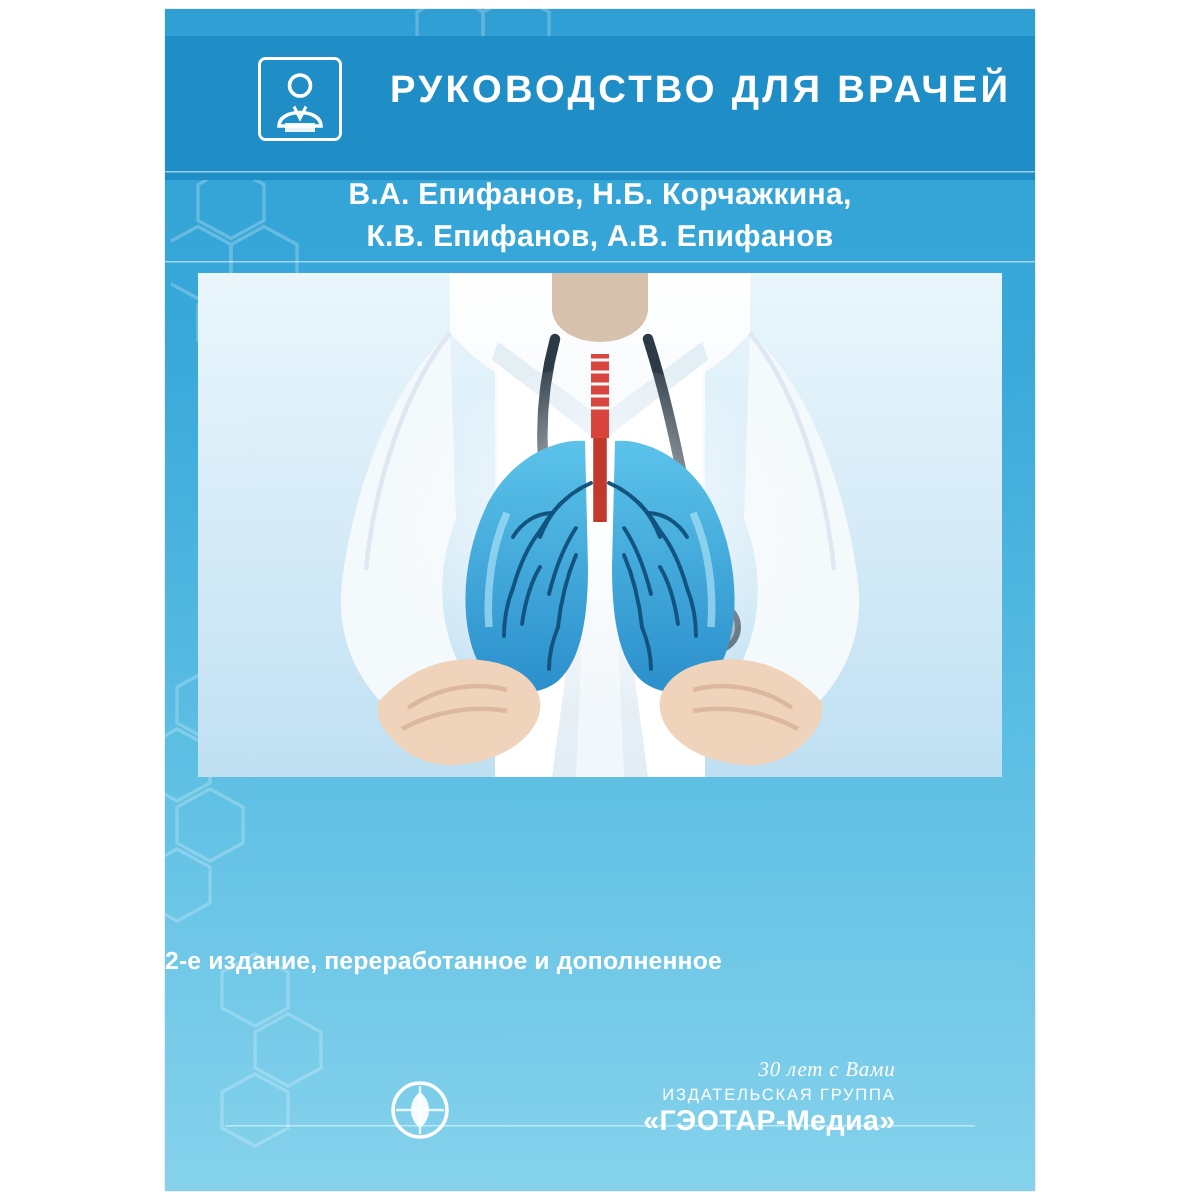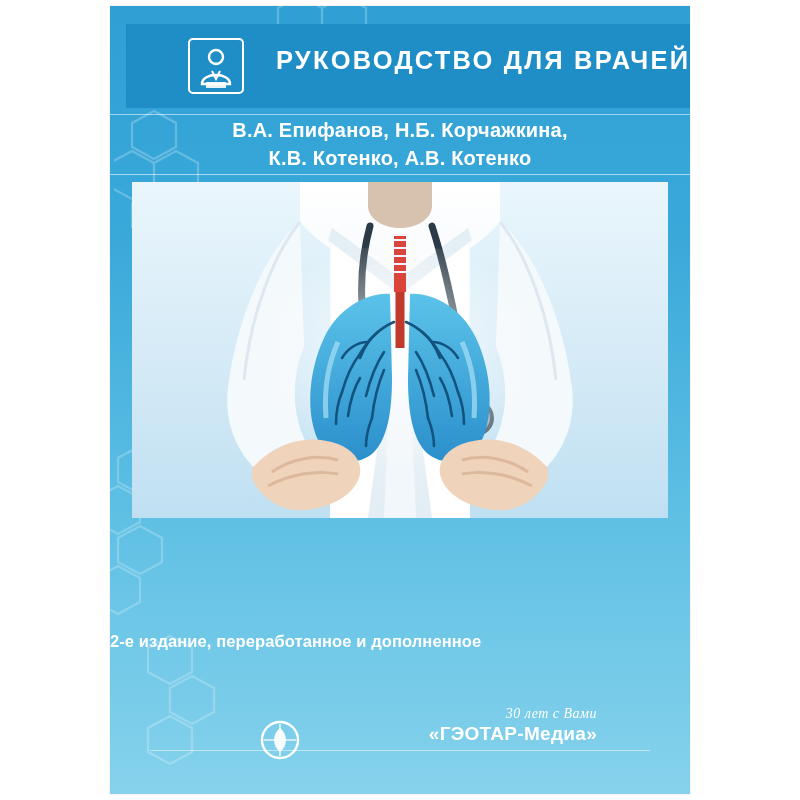--- a/index.html
+++ b/index.html
@@ -40,24 +40,24 @@
     pointer-events: none;
   }
   .hex-left-top  { left: 4px;  top: 95px;  }
   .hex-left-mid  { left: -10px; top: 430px; }
   .hex-left-bot  { left: 20px; top: 620px; }
   .hex-top-mid   { left: 150px; top: -20px; }
 
   
   .top-banner {
     position: absolute;
-    left: 16px;
+    left: 0;
     top: 18px;
     width: 580px;
-    height: 84px;
+    height: 96px;
     background: #1f8ec6;
   }
   .doc-badge {
     position: absolute;
     left: 62px;
     top: 14px;
     width: 56px;
     height: 56px;
   }
   .guide-title {
@@ -235,21 +235,21 @@
         <rect x="18" y="44" width="20" height="6" fill="#ffffff" opacity="0.9"></rect>
       </svg>
       <div class="guide-title">РУКОВОДСТВО ДЛЯ ВРАЧЕЙ</div>
     </div>
 
     <div class="banner-rule" style="top:108px;"></div>
     <div class="banner-rule" style="top:168px;"></div>
 
     <div class="authors">
       <div>В.А. Епифанов, Н.Б. Корчажкина,</div>
-      <div>К.В. Котенко, А.В. Котенко</div>
+      <div>К.В. Епифанов, А.В. Епифанов</div>
     </div>
 
     <div class="photo">
       <svg class="photo-doctor" viewBox="0 0 536 336" preserveAspectRatio="xMidYMid slice">
         <defs>
           <linearGradient id="bgGrad" x1="0" y1="0" x2="0" y2="1">
             <stop offset="0%" stop-color="#eaf6fc"></stop>
             <stop offset="60%" stop-color="#d2e9f6"></stop>
             <stop offset="100%" stop-color="#bfe0f2"></stop>
           </linearGradient>
@@ -344,18 +344,19 @@
 
     <div class="edition">2-е издание, переработанное и дополненное</div>
 
     <div class="publisher">
       <svg class="pub-logo" viewBox="0 0 40 40">
         <circle cx="20" cy="20" r="18" fill="none" stroke="#ffffff" stroke-width="2.4"></circle>
         <path d="M20 4 L20 36 M4 20 L36 20" stroke="#ffffff" stroke-width="1.6" opacity="0.8"></path>
         <path d="M20 8 C28 14 28 26 20 32 C12 26 12 14 20 8 Z" fill="#ffffff" opacity="0.92"></path>
       </svg>
       <div class="pub-anniv">30 лет с Вами</div>
+      <div class="pub-group">ИЗДАТЕЛЬСКАЯ ГРУППА</div>
       <div class="pub-name">«ГЭОТАР-Медиа»</div>
       <div class="pub-rule"></div>
     </div>
 
   </div>
 </div>
 
 </body></html>

